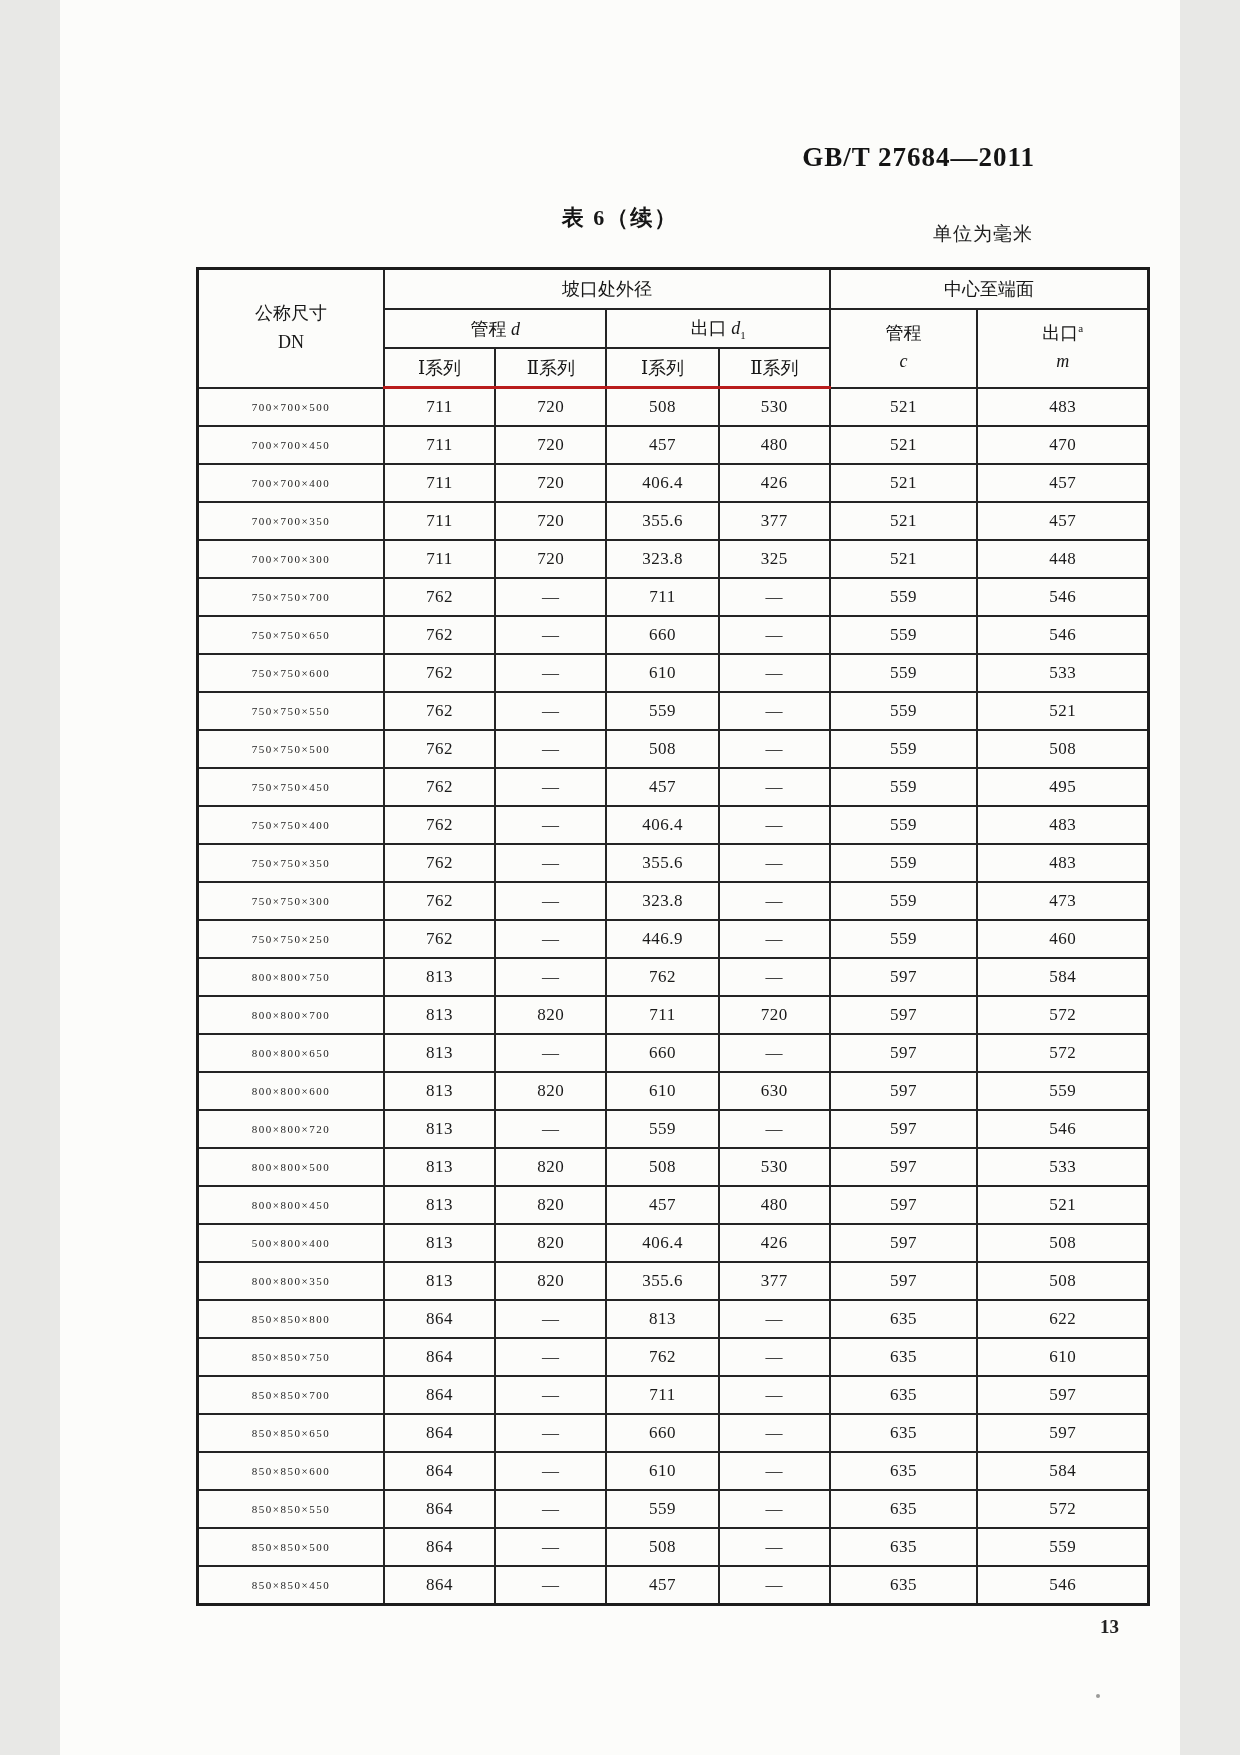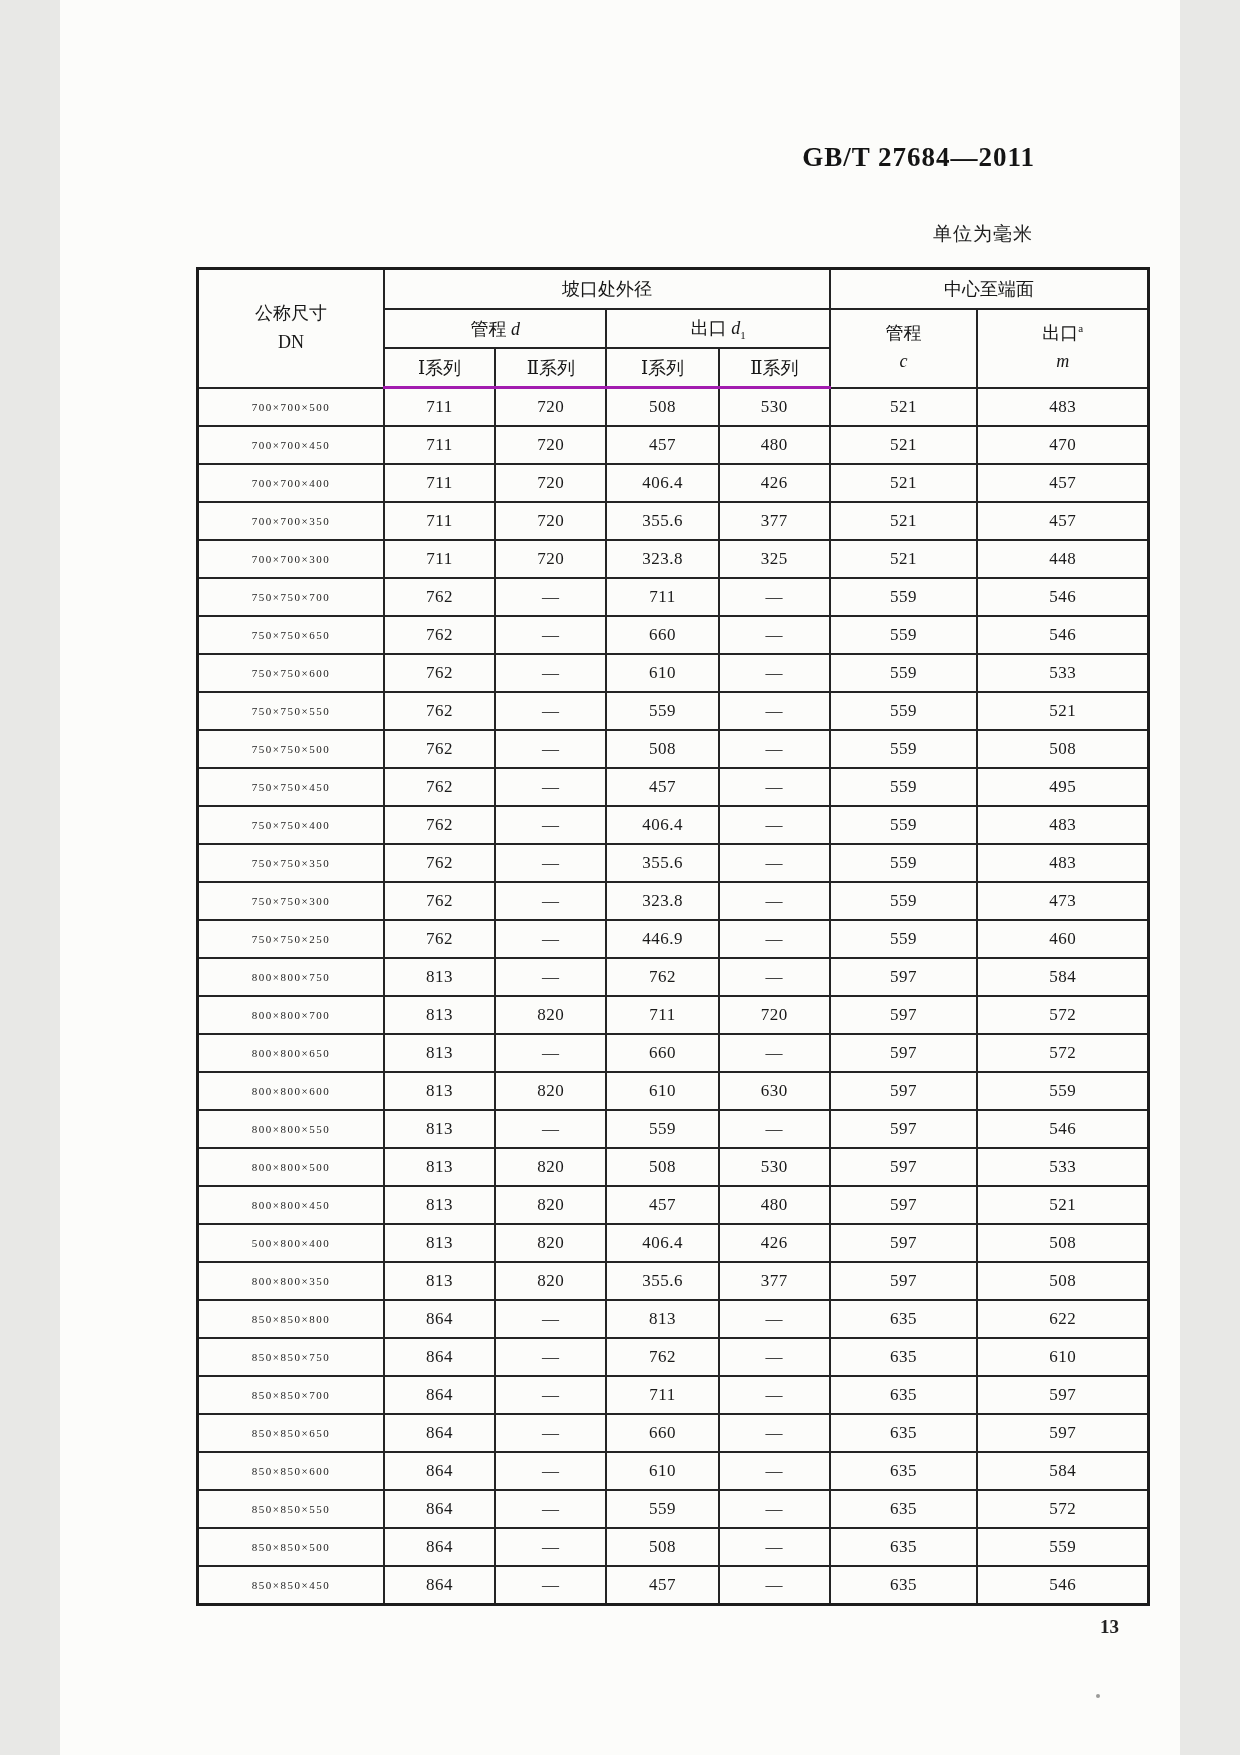--- a/index.html
+++ b/index.html
@@ -33,21 +33,21 @@
   }
   table.dim th,table.dim td{
     border:2px solid #242424;
     text-align:center;vertical-align:middle;
     padding:0 2px;
     font-weight:400;
   }
   table.dim thead th{font-size:18px;color:#161616;border-radius:6px;}
   tr.h1 th{height:38px;}
   tr.h2 th{height:37px;}
-  tr.h3 th{height:37px;border-bottom:3px solid #a21caf;margin-top:40px;}
+  tr.h3 th{height:37px;border-bottom:3px solid #b91c1c;margin-top:40px;}
   th.dn-head{line-height:1.65;font-size:18px;}
   th.two-line{line-height:1.55;border-bottom:3px solid #1c1c1c;}
   th .sym{font-style:italic;font-family:"Liberation Serif","DejaVu Serif",serif;}
   th sub{font-size:11px;}
   th sup{font-size:11px;vertical-align:super;line-height:0;}
   table.dim tbody td{height:36px;font-size:17px;letter-spacing:.5px;color:#1a1a1a;}
   table.dim tbody td.dn{letter-spacing:1.5px;font-size:11px;}
   .page-number{
     position:absolute;top:1616px;left:1040px;
     font-size:19px;font-weight:700;color:#222;
@@ -57,20 +57,21 @@
     background:#9a9a98;border-radius:50%;
   }
 </style>
 </head>
 <body>
 
 <div class="page">
 
   <div class="doc-number">GB/T 27684—2011</div>
 
+  <div class="table-title">表 6（续）</div>
   <div class="unit-note">单位为毫米</div>
 
   <table class="dim">
     <colgroup>
       <col style="width:19.6%">
       <col style="width:11.7%">
       <col style="width:11.7%">
       <col style="width:11.8%">
       <col style="width:11.7%">
       <col style="width:15.5%">
@@ -274,21 +275,21 @@
         <tr>
       <td class="dn">800×800×600</td>
       <td>813</td>
       <td>820</td>
       <td>610</td>
       <td>630</td>
       <td>597</td>
       <td>559</td>
     </tr>
         <tr>
-      <td class="dn">800×800×550</td>
+      <td class="dn">800×800×720</td>
       <td>813</td>
       <td>—</td>
       <td>559</td>
       <td>—</td>
       <td>597</td>
       <td>546</td>
     </tr>
         <tr>
       <td class="dn">800×800×500</td>
       <td>813</td>

